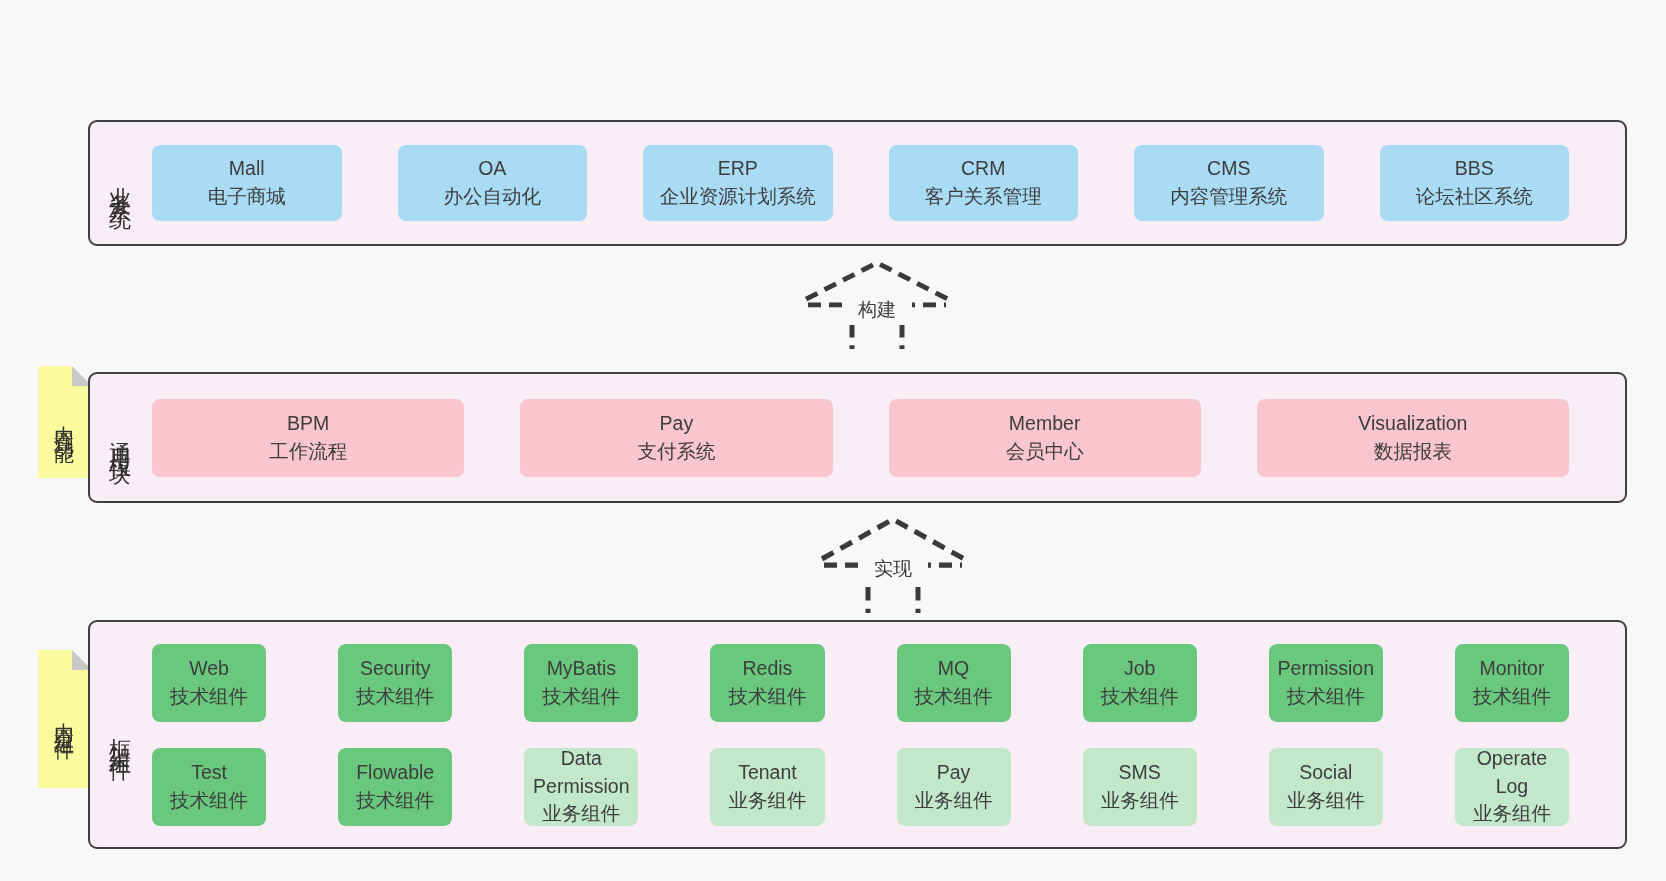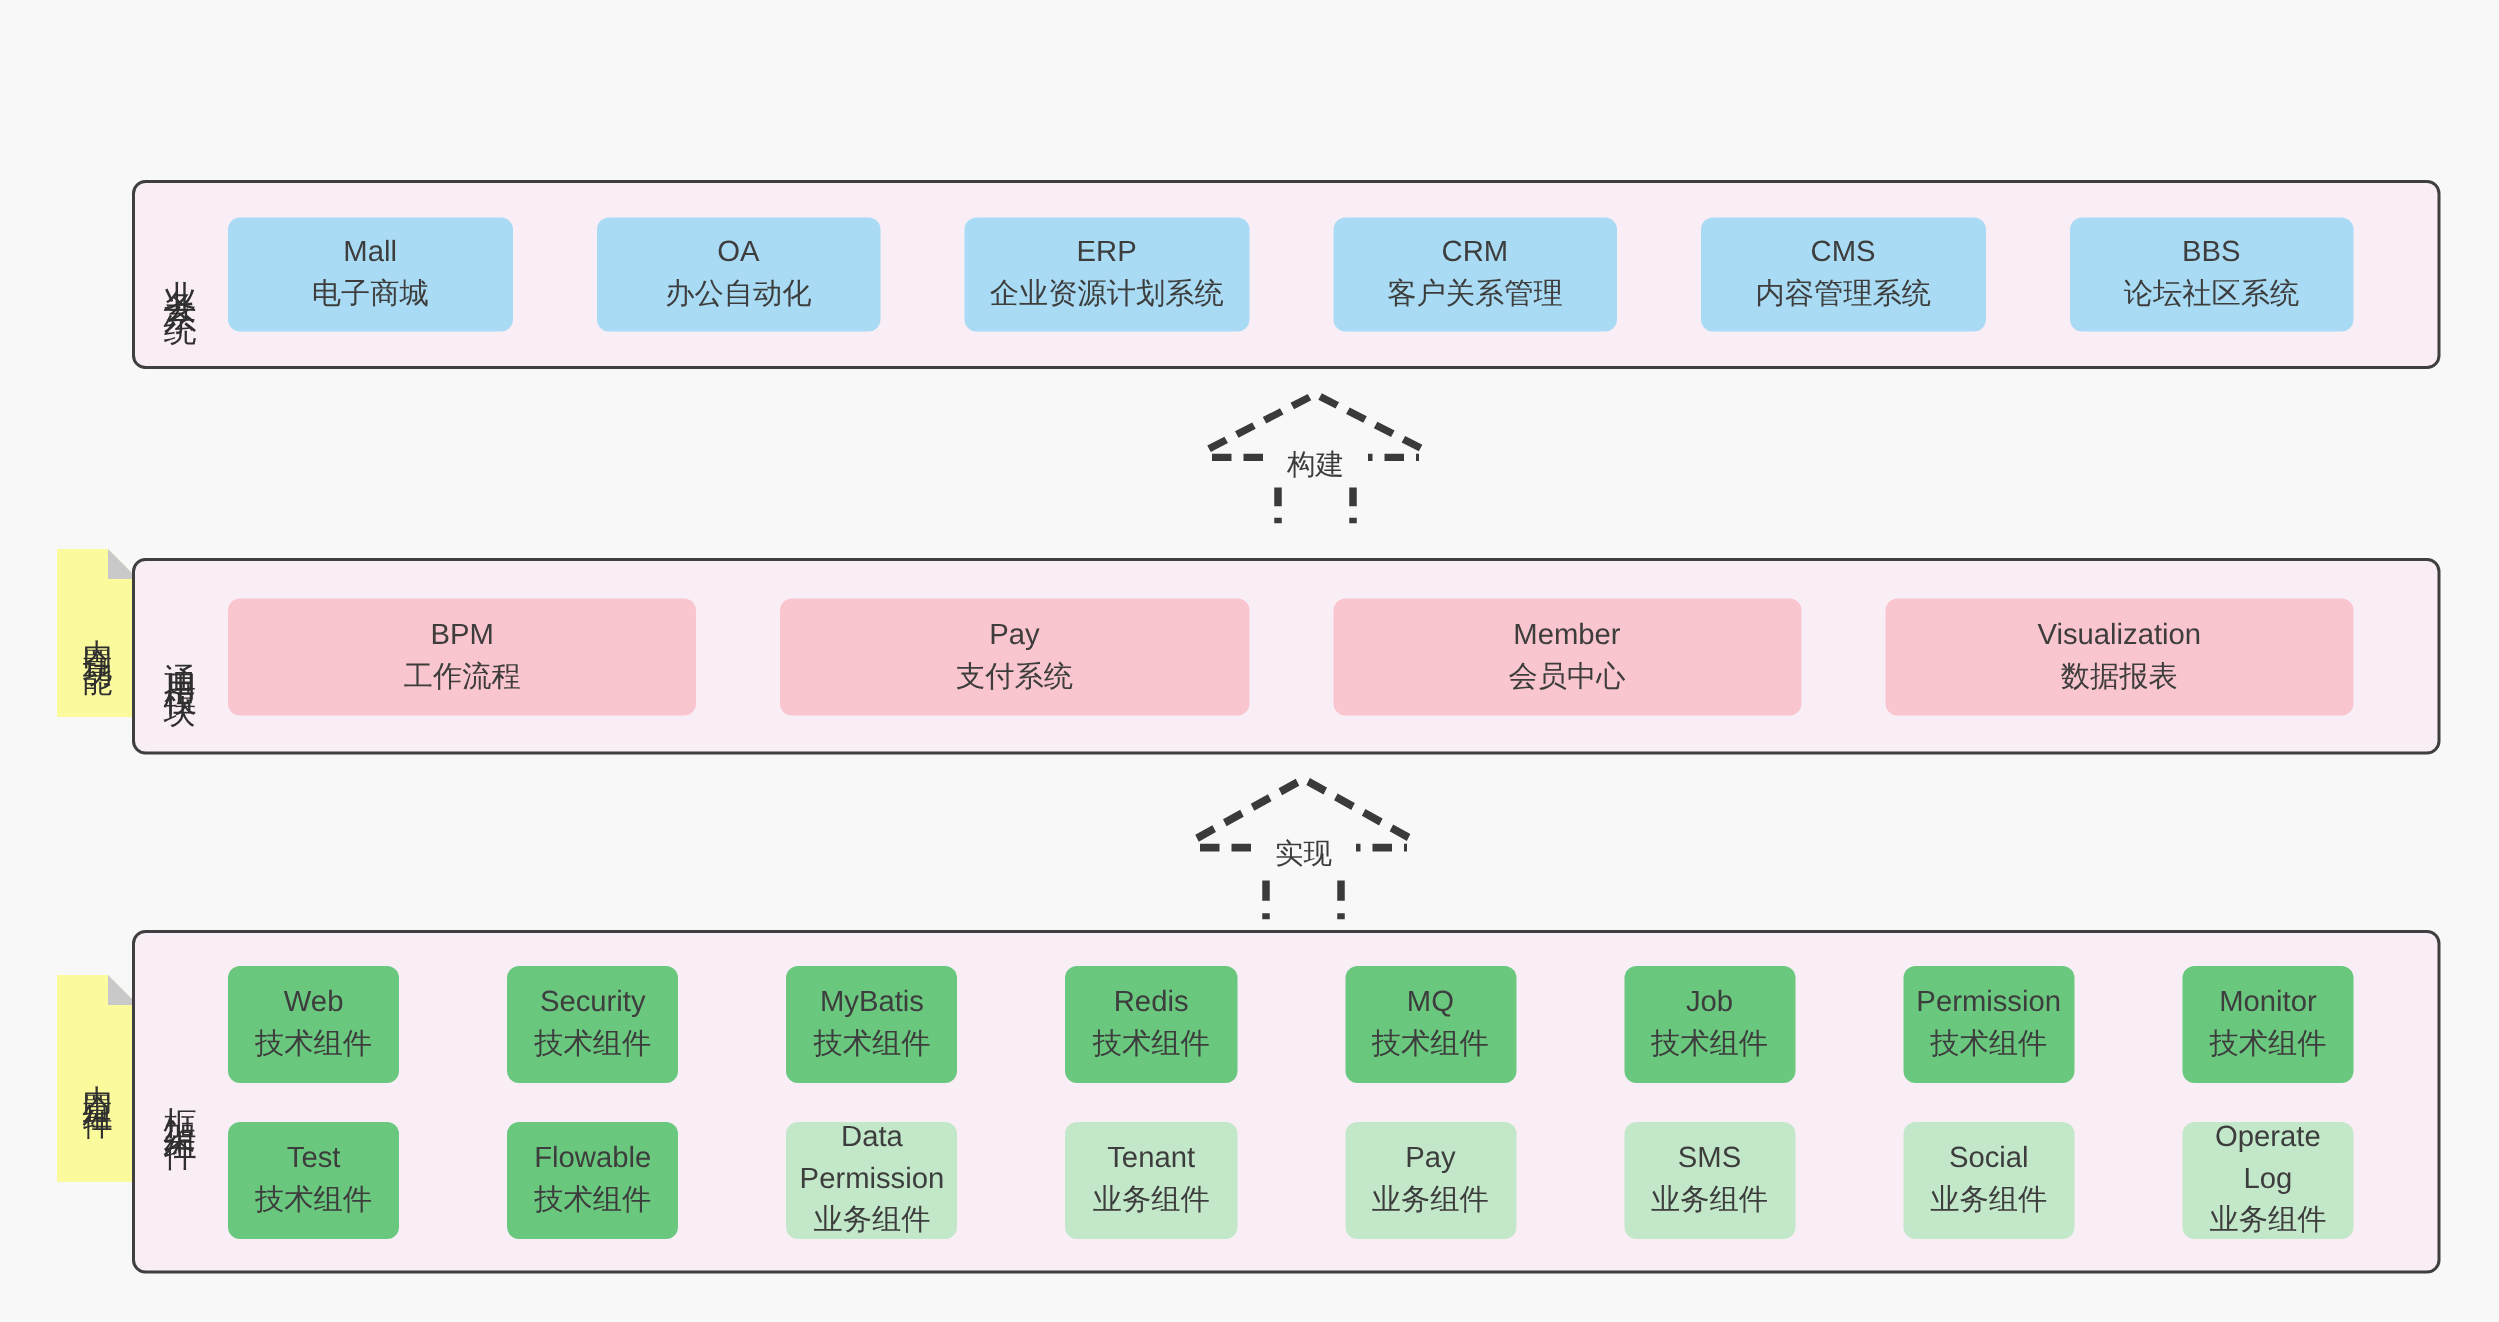--- a/index.html
+++ b/index.html
@@ -59,21 +59,21 @@
   .note-label{
     position:absolute;left:0;top:0;width:100%;height:100%;
     display:flex;align-items:center;justify-content:center;
     writing-mode:vertical-rl;text-orientation:upright;
     font-size:20px;letter-spacing:6px;color:#2f2f2f;
   }
 
   
   .arrow{position:absolute;width:150px;z-index:3;}
   #arrow-build{left:802px;top:257px;height:92px;}
-  #arrow-implement{left:794px;top:513px;height:100px;}
+  #arrow-implement{left:818px;top:513px;height:100px;}
   .arrow svg{display:block;width:100%;height:100%;}
   .arrow-label{
     position:absolute;left:50%;top:42%;transform:translateX(-50%);
     background:#f8f8f8;padding:1px 16px;font-size:19px;color:#3c3c3c;white-space:nowrap;
   }
 </style>
 </head>
 <body>
 
 <div class="note" id="note-modules">

